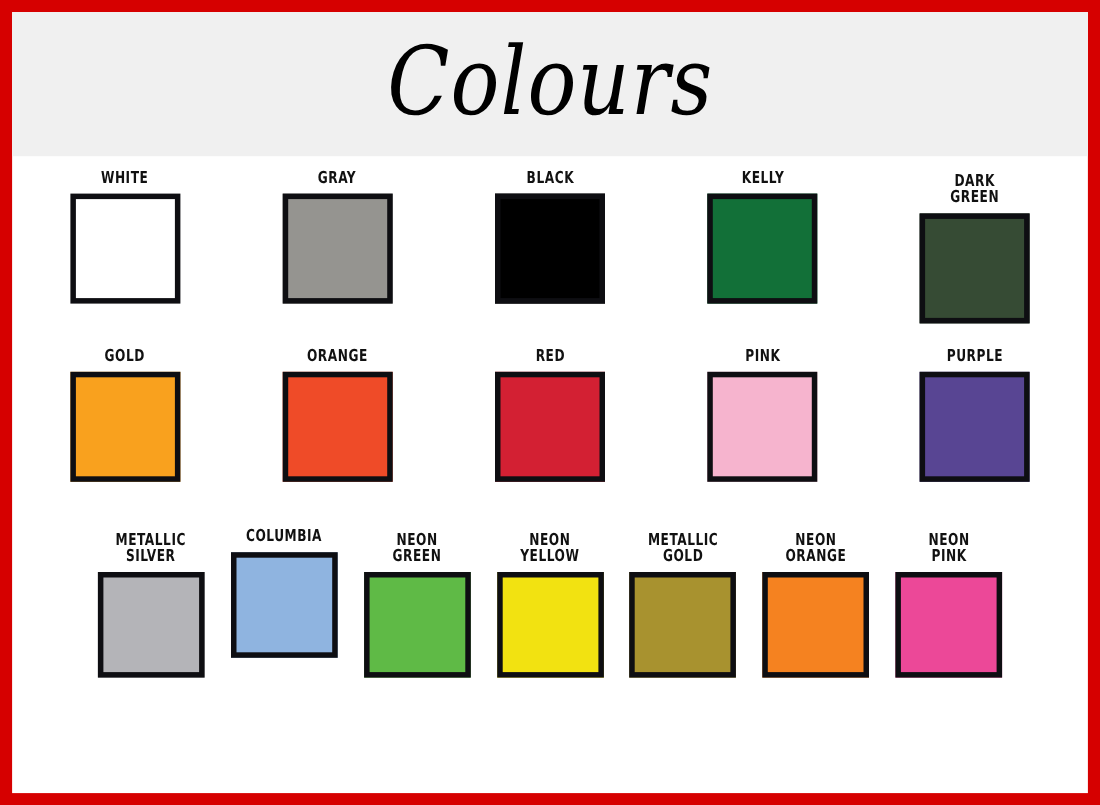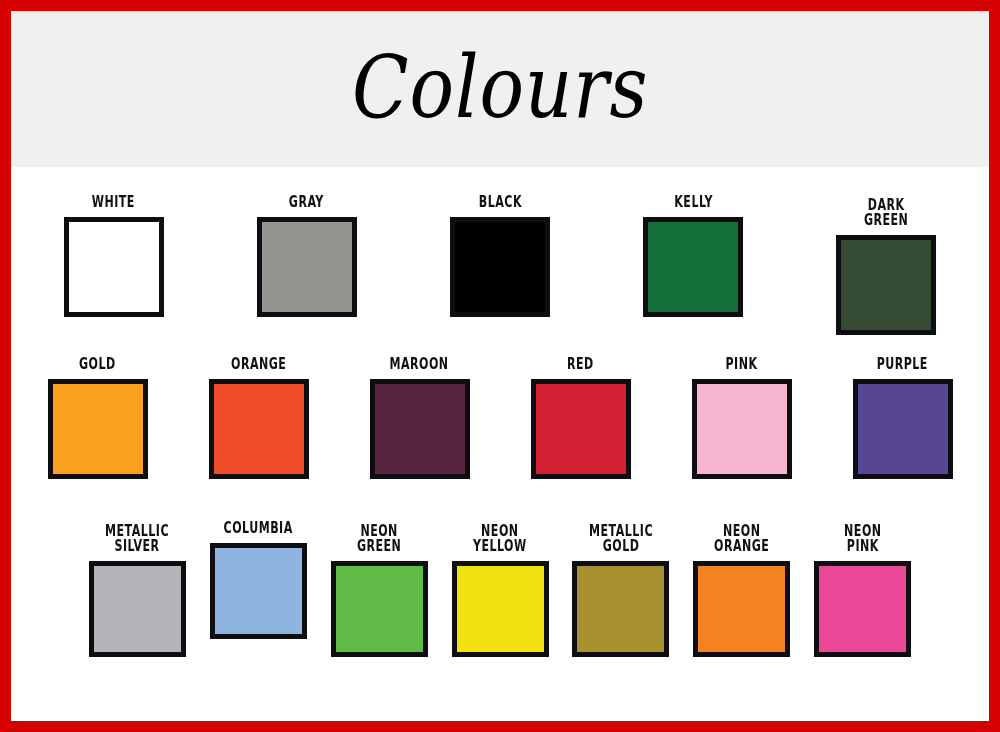--- a/index.html
+++ b/index.html
@@ -22,21 +22,21 @@
     height: 710px;
     background: #ffffff;
     box-sizing: border-box;
   }
 
   .header-band {
     position: absolute;
     left: 0;
     top: 0;
     width: 100%;
-    height: 156px;
+    height: 131px;
     background: #f0f0f0;
     display: flex;
     align-items: center;
     justify-content: center;
   }
 
   .page-title {
     font-family: "DejaVu Serif", "Liberation Serif", serif;
     font-style: italic;
     font-size: 86px;
@@ -55,21 +55,21 @@
     width: 100%;
     height: 579px;
   }
 
   .swatch-row {
     display: flex;
     width: 100%;
     box-sizing: border-box;
   }
 
-  .row-1 { padding: 12px 6px 0 6px; margin-top: 41px; }
+  .row-1 { padding: 12px 6px 0 6px; }
   .row-2 { padding: 22px 6px 0 6px; }
   .row-3 { padding: 42px 66px 0 66px; }
 
   .swatch-cell {
     flex: 1 1 0;
     display: flex;
     flex-direction: column;
     align-items: center;
     box-sizing: border-box;
   }
@@ -144,24 +144,20 @@
     <div class="swatch-row row-2">
         <div class="swatch-cell">
           <div class="swatch-label">GOLD</div>
           <div class="swatch-chip" style="background-color: rgb(249, 161, 30);"></div>
         </div>
         <div class="swatch-cell">
           <div class="swatch-label">ORANGE</div>
           <div class="swatch-chip" style="background-color: rgb(239, 75, 40);"></div>
         </div>
         <div class="swatch-cell">
-          <div class="swatch-label">MAROON</div>
-          <div class="swatch-chip" style="background-color: rgb(88, 37, 65);"></div>
-        </div>
-        <div class="swatch-cell">
           <div class="swatch-label">RED</div>
           <div class="swatch-chip" style="background-color: rgb(211, 32, 51);"></div>
         </div>
         <div class="swatch-cell">
           <div class="swatch-label">PINK</div>
           <div class="swatch-chip" style="background-color: rgb(246, 180, 206);"></div>
         </div>
         <div class="swatch-cell">
           <div class="swatch-label">PURPLE</div>
           <div class="swatch-chip" style="background-color: rgb(88, 69, 147);"></div>

